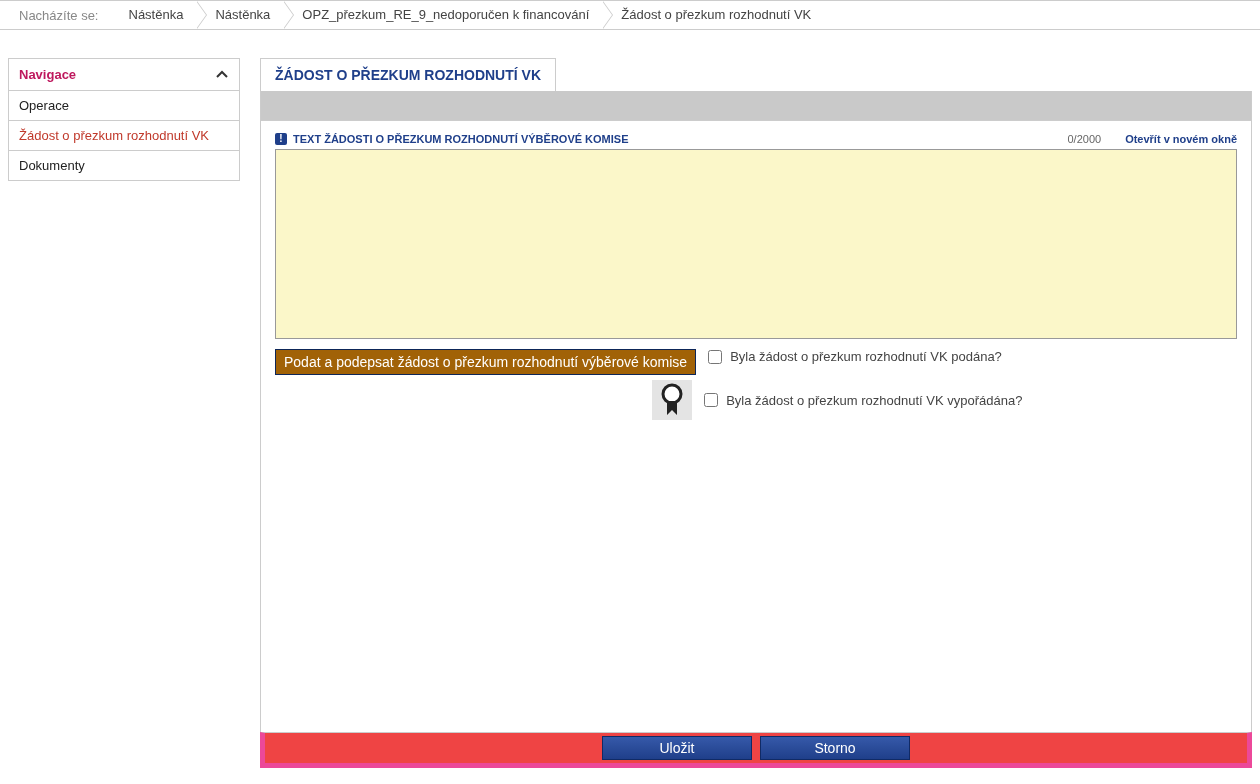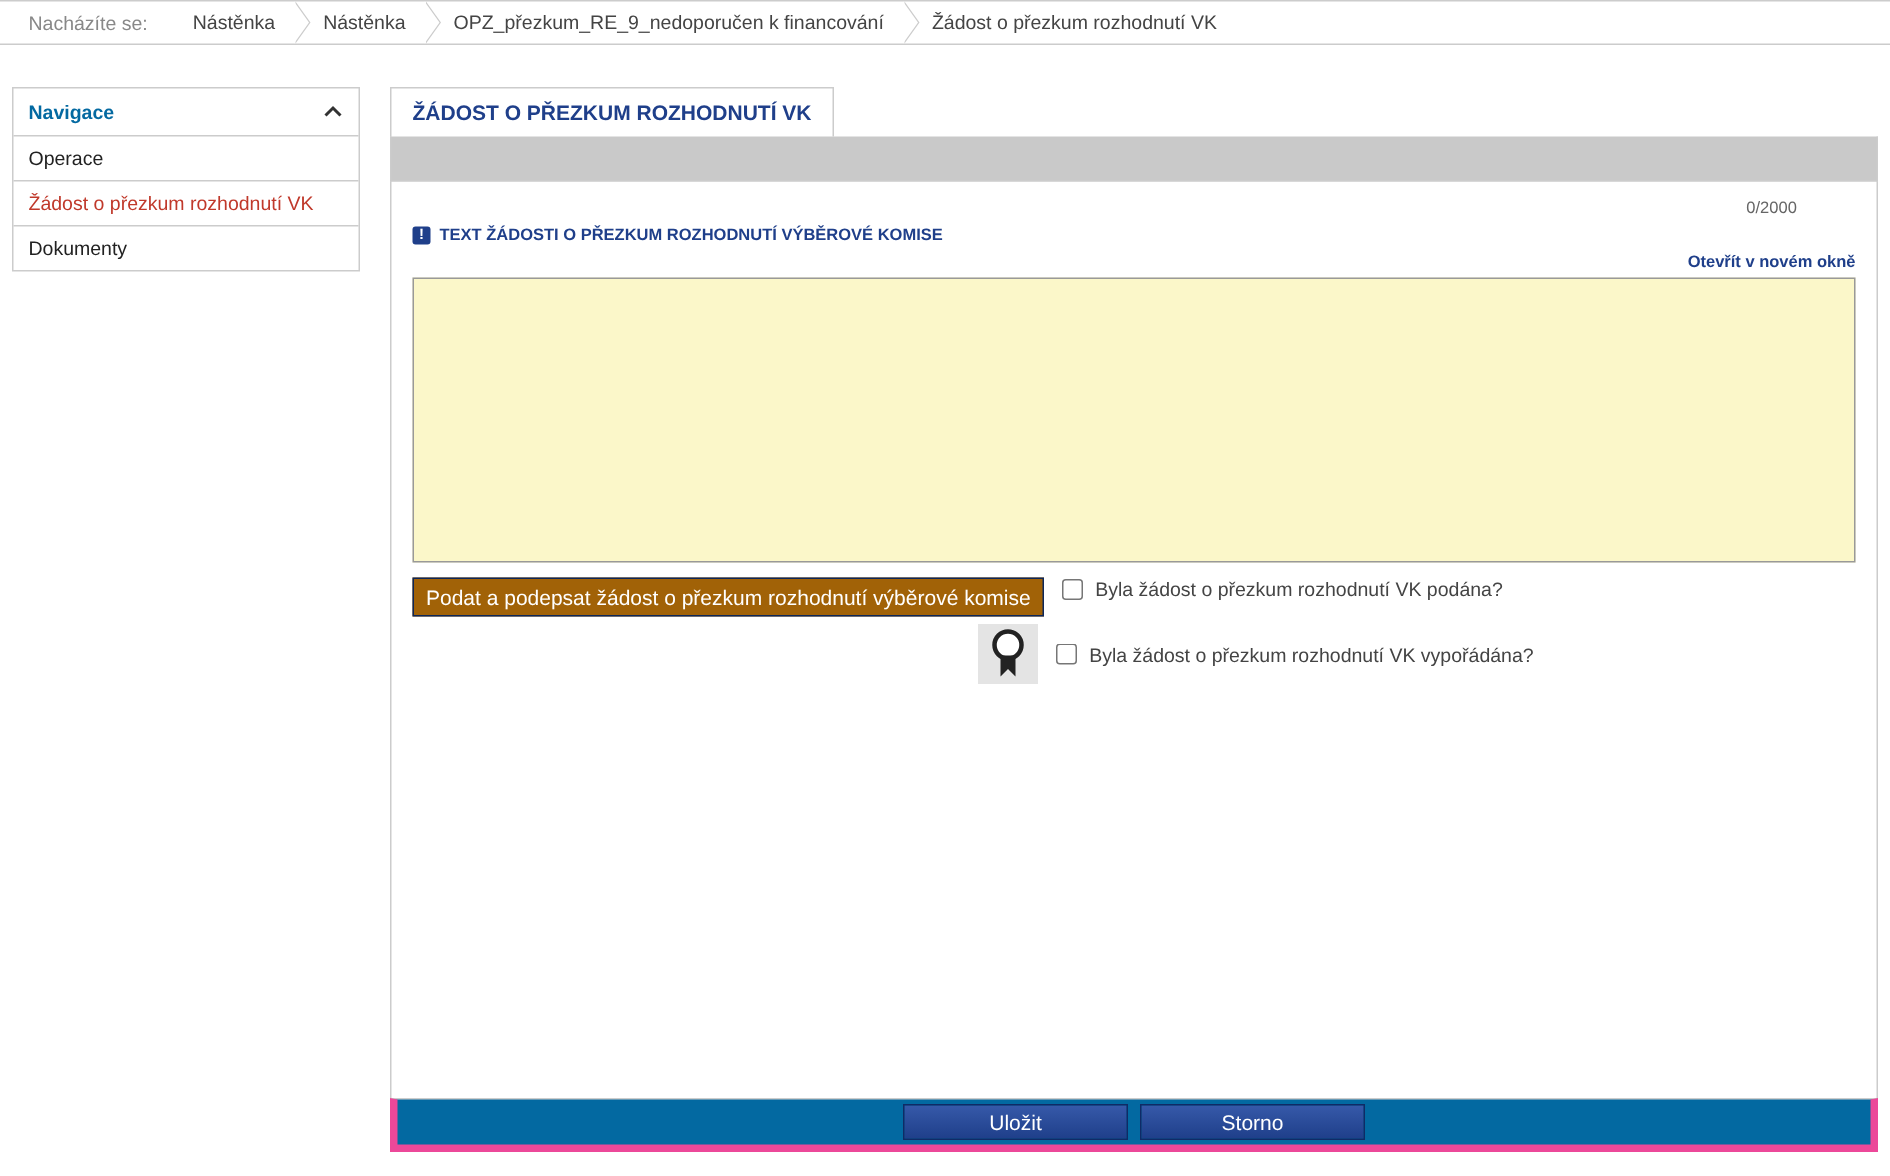--- a/index.html
+++ b/index.html
@@ -70,21 +70,21 @@
       border: 1px solid #ccc;
       background: #fff;
       flex-shrink: 0;
     }
     .side-header {
       display: flex;
       justify-content: space-between;
       align-items: center;
       padding: 8px 10px;
       font-weight: bold;
-      color: #0369a1;
+      color: #be185d;
       border-bottom: 1px solid #ccc;
       cursor: pointer;
     }
     .side-header .chev {
       width: 14px; height: 14px;
     }
     .side-item {
       padding: 7px 10px;
       border-bottom: 1px solid #ccc;
       cursor: pointer;
@@ -148,21 +148,20 @@
       color: #fff;
       font-size: 10px;
       text-align: center;
       line-height: 12px;
       border-radius: 2px;
     }
     .field-header .right {
       display: flex;
       gap: 24px;
       align-items: center;
-      flex-direction: column;
     }
     .counter {
       color: #666;
       font-size: 11px;
     }
     .open-link {
       color: #1f3f8a;
       font-weight: bold;
       cursor: pointer;
       font-size: 11px;
@@ -242,21 +241,21 @@
       cursor: pointer;
     }
     .footer-bar {
       border: 5px solid #ec4899;
       border-top: 1px solid #ccc;
       height: 36px;
       display: flex;
       align-items: center;
       justify-content: center;
       gap: 8px;
-      background: #0369a1;
+      background: #ef4444;
     }
     .footer-btn {
       width: 150px;
       height: 24px;
       background: linear-gradient(#3659a9, #1f3f8a);
       border: 1px solid #102a66;
       color: #fff;
       font-size: 14px;
       cursor: pointer;
     }

